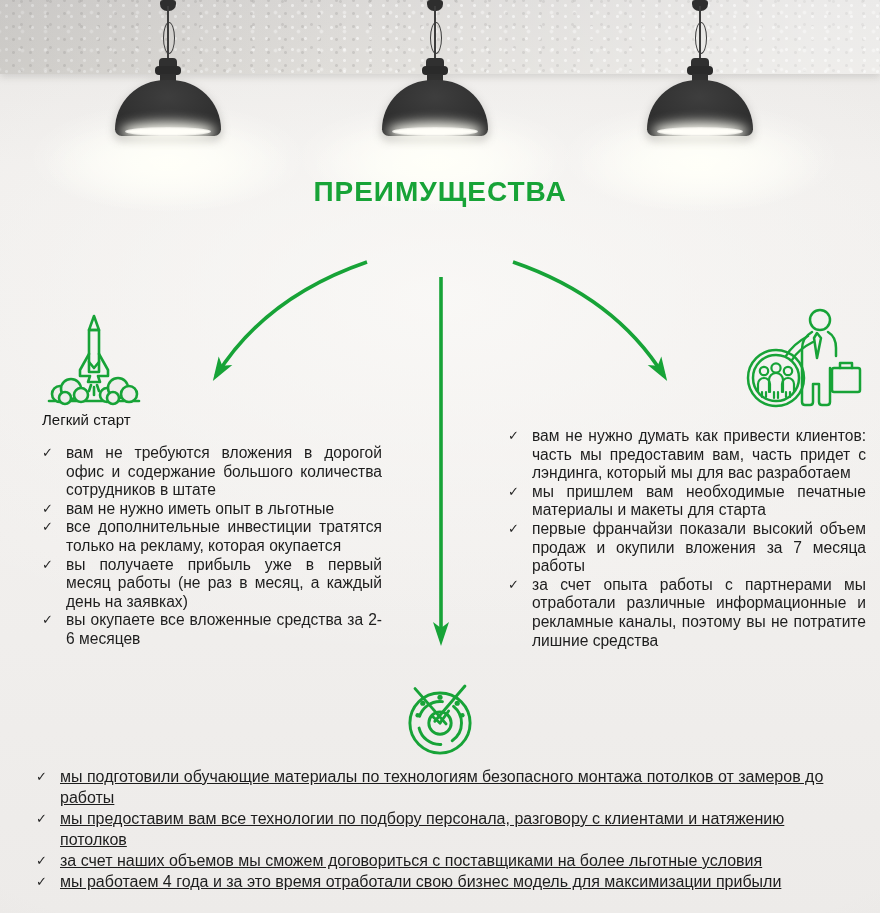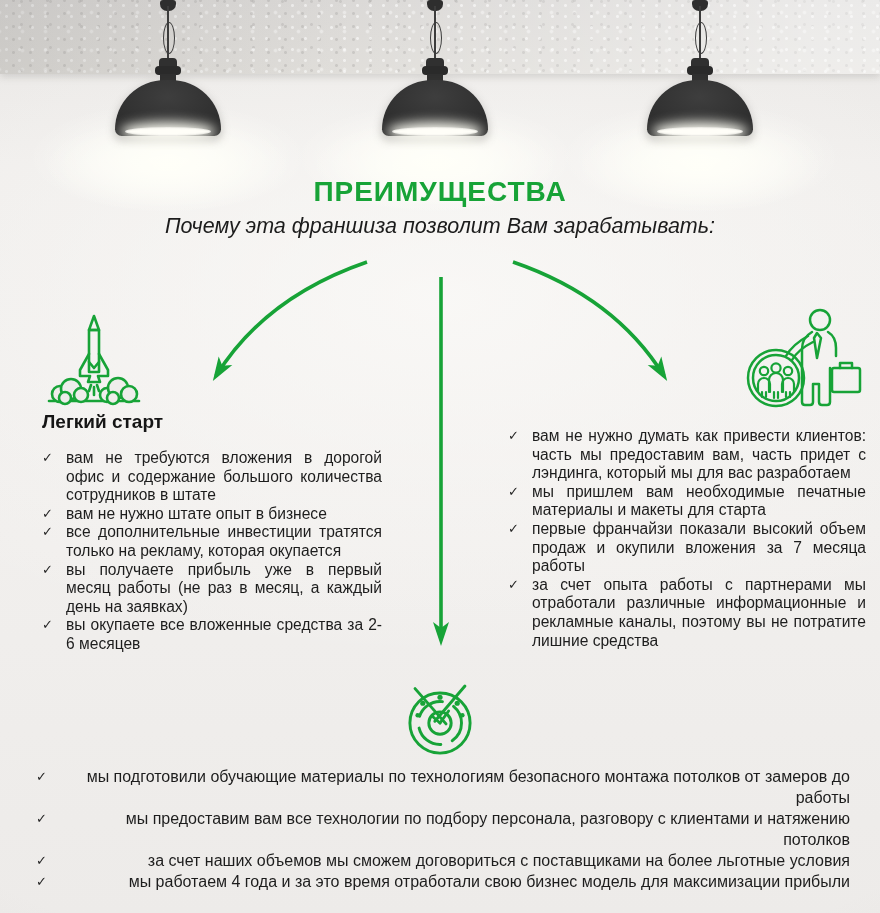--- a/index.html
+++ b/index.html
@@ -50,35 +50,35 @@
   .title{position:absolute; left:0; top:176px; width:100%; text-align:center;
      font-size:28px; font-weight:bold; letter-spacing:1px; color:var(--accent);}
   .subtitle{position:absolute; left:0; top:214px; width:100%; text-align:center;
      font-size:21.5px; font-style:italic; color:#1c1c1c;}
 
   .arrows{position:absolute; left:0; top:0; width:880px; height:700px; pointer-events:none;}
 
   .icon-box{position:absolute;}
   .icon-box svg{display:block; width:100%; height:100%;}
 
-  .section-heading{font-size:19px; font-weight:700; color:#151515; margin:0;}
+  .section-heading{font-size:15px; font-weight:400; color:#151515; margin:0;}
   .col{position:absolute;}
   .col-left{left:42px; top:411px; width:340px;}
   .col-right{left:508px; top:411px; width:358px;}
   .col-right .section-heading{margin-left:52px;}
   .col-bottom{left:36px; top:766px; width:814px;}
   .col-bottom .section-heading{text-align:center; margin-bottom:14px;}
 
   ul.checks{list-style:none; margin:16px 0 0 0; padding:0; font-size:15.6px; line-height:18.6px; color:#1d1d1d;}
   ul.checks li{display:flex; margin:0;}
   ul.checks .chk{width:14px; flex:0 0 14px; margin-right:10px; color:#262626; font-size:13px; line-height:18.6px;}
   ul.checks .txt{flex:1; text-align:justify;}
   .col-bottom ul.checks{margin-top:0; line-height:21px; font-size:16px;}
   .col-bottom ul.checks .chk{line-height:21px;}
-  .col-bottom ul.checks .txt{text-align:right;}
+  .col-bottom ul.checks .txt{text-align:left;text-decoration:underline;}
 
   .green-stroke{stroke:var(--accent); fill:none; stroke-linecap:round; stroke-linejoin:round;}
   :root{--accent:#17a337;}
 </style>
 </head>
 <body>
 
 <div class="page">
 
   <div class="concrete"></div>
@@ -111,21 +111,20 @@
     <div class="cord"></div>
     <div class="loop"></div>
     <div class="neck-top"></div>
     <div class="ring"></div>
     <div class="neck"></div>
     <div class="dome"></div>
     <div class="rim"></div>
   </div>
 
   <div class="title">ПРЕИМУЩЕСТВА</div>
-  <div class="subtitle">Почему эта франшиза позволит Вам зарабатывать:</div>
 
   <svg class="arrows" viewBox="0 0 880 700">
     <defs>
       <marker id="ah" markerUnits="userSpaceOnUse" markerWidth="26" markerHeight="20" refX="18" refY="10" orient="auto">
         <path d="M0,2 L24,10 L0,18 L6,10 Z" fill="#17a337"></path>
       </marker>
     </defs>
     <path d="M367,262 Q265,297 216,376" stroke="#17a337" stroke-width="3.6" fill="none" marker-end="url(#ah)"></path>
     <path d="M441,277 L441,640" stroke="#17a337" stroke-width="3.6" fill="none" marker-end="url(#ah)"></path>
     <path d="M513,262 Q615,297 664,376" stroke="#17a337" stroke-width="3.6" fill="none" marker-end="url(#ah)"></path>
@@ -207,21 +206,21 @@
 
   <div class="col col-left">
     <h3 class="section-heading">Легкий старт</h3>
     <ul class="checks">
       <li>
           <span class="chk">✓</span>
           <span class="txt">вам не требуются вложения в дорогой офис и содержание большого количества сотрудников в штате</span>
         </li>
       <li>
           <span class="chk">✓</span>
-          <span class="txt">вам не нужно штате опыт в бизнесе</span>
+          <span class="txt">вам не нужно иметь опыт в льготные</span>
         </li>
       <li>
           <span class="chk">✓</span>
           <span class="txt">все дополнительные инвестиции тратятся только на рекламу, которая окупается</span>
         </li>
       <li>
           <span class="chk">✓</span>
           <span class="txt">вы получаете прибыль уже в первый месяц работы (не раз в месяц, а каждый день на заявках)</span>
         </li>
       <li>

